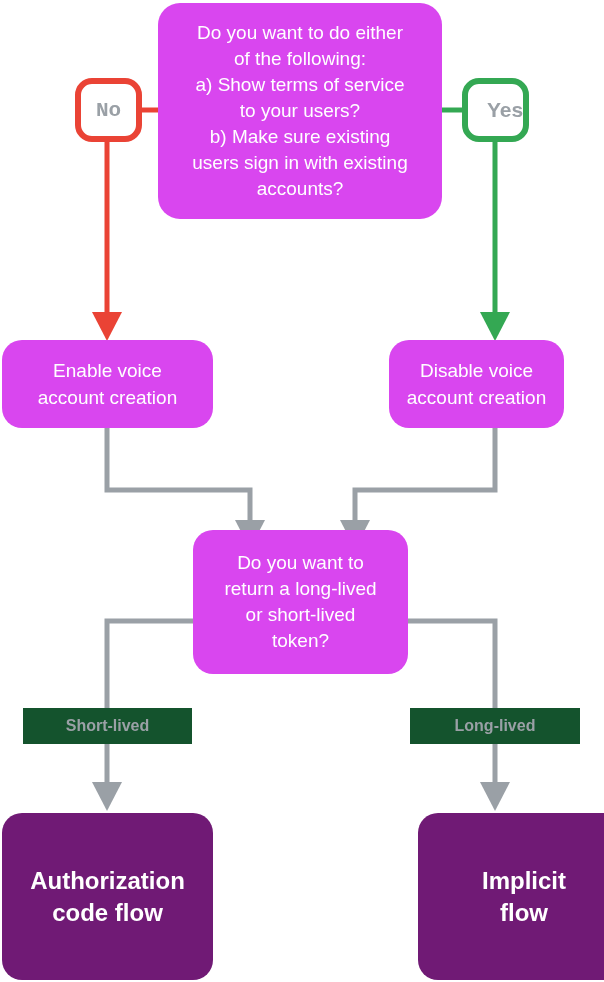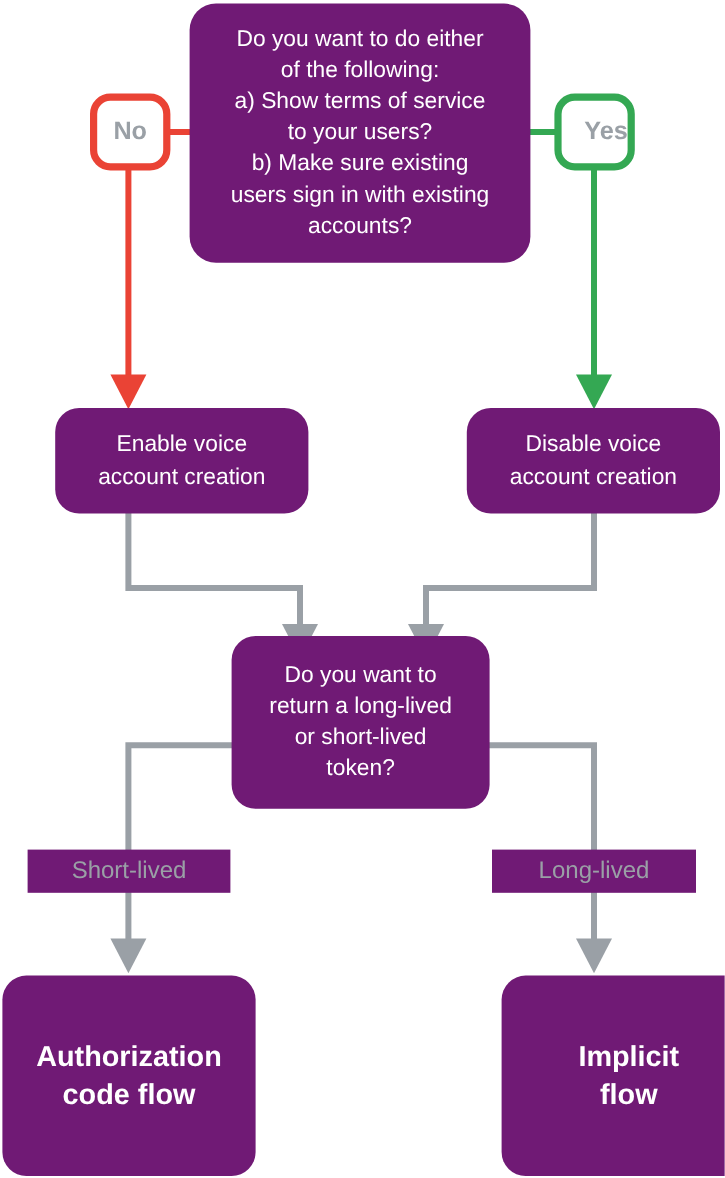--- a/index.html
+++ b/index.html
@@ -17,21 +17,21 @@
   }
   .edges {
     position: absolute;
     left: 0;
     top: 0;
     z-index: 1;
   }
   .node {
     position: absolute;
     box-sizing: border-box;
-    background: #701a75;
+    background: #d946ef;
     border-radius: 20px;
     color: #ffffff;
     display: flex;
     align-items: center;
     justify-content: center;
     text-align: center;
     white-space: pre-line;
     z-index: 2;
   }
   .node.question {
@@ -60,36 +60,36 @@
     display: flex;
     align-items: center;
     justify-content: center;
     z-index: 3;
   }
   .badge.no  { border-color: #EA4335; }
   .badge.yes { border-color: #34A853; }
   .edge-label {
     position: absolute;
     box-sizing: border-box;
-    background: #701a75;
+    background: #14532d;
     color: #9AA0A6;
-    font-size: 20px;
-    font-weight: normal;
+    font-size: 16px;
+    font-weight: bold;
     display: flex;
     align-items: center;
     justify-content: center;
     text-align: center;
     z-index: 3;
   }
   
   #box-terms    { left: 158px; top: 3px;   width: 284px; height: 216px; border-radius: 22px; padding: 6px 8px; }
-  #badge-no     { left: 75px;  top: 78px;  width: 67px;  height: 64px; }
+  #badge-no     { left: 75px;  top: 78px;  width: 67px;  height: 64px; font-family: Liberation Mono, monospace; }
   #badge-yes    { left: 462px; top: 78px;  width: 67px;  height: 64px; padding-left: 19px; }
-  #box-enable   { left: 2px;   top: 340px; width: 211px; height: 88px; margin-left: 44px; }
-  #box-disable  { left: 389px; top: 340px; width: 211px; height: 88px; }
+  #box-enable   { left: 2px;   top: 340px; width: 211px; height: 88px; }
+  #box-disable  { left: 389px; top: 340px; width: 175px; height: 88px; }
   #box-token    { left: 193px; top: 530px; width: 215px; height: 144px; }
   #label-short  { left: 23px;  top: 708px; width: 169px; height: 36px; }
   #label-long   { left: 410px; top: 708px; width: 170px; height: 36px; }
   #box-auth     { left: 2px;   top: 813px; width: 211px; height: 167px; }
   #box-implicit { left: 388px; top: 813px; width: 212px; height: 167px; margin-left: 30px; }
 </style>
 </head>
 <body>
 
 <div class="canvas">

